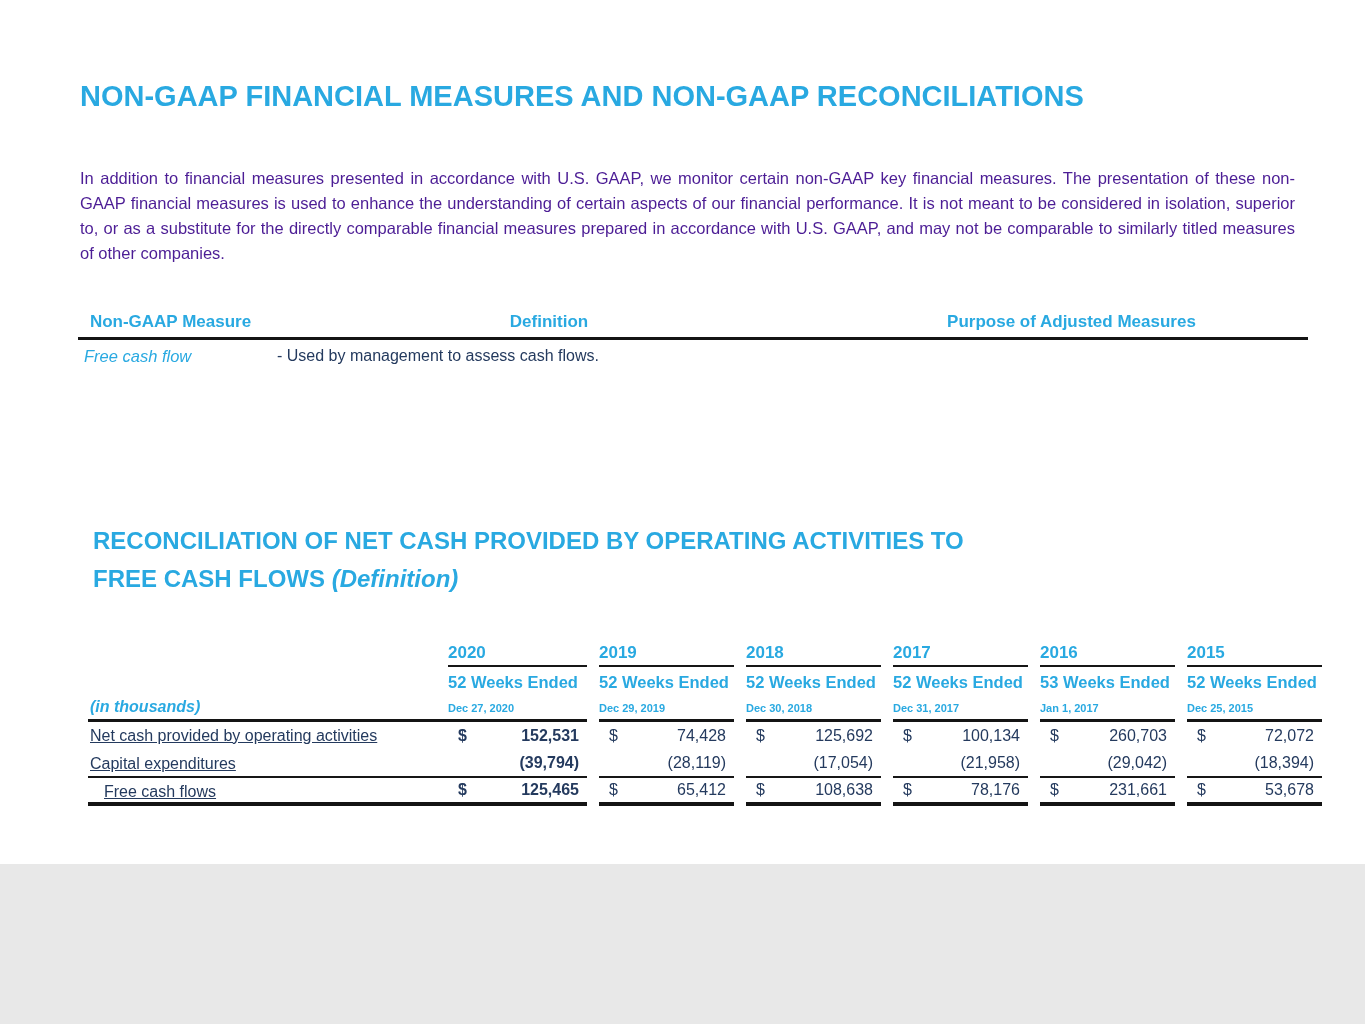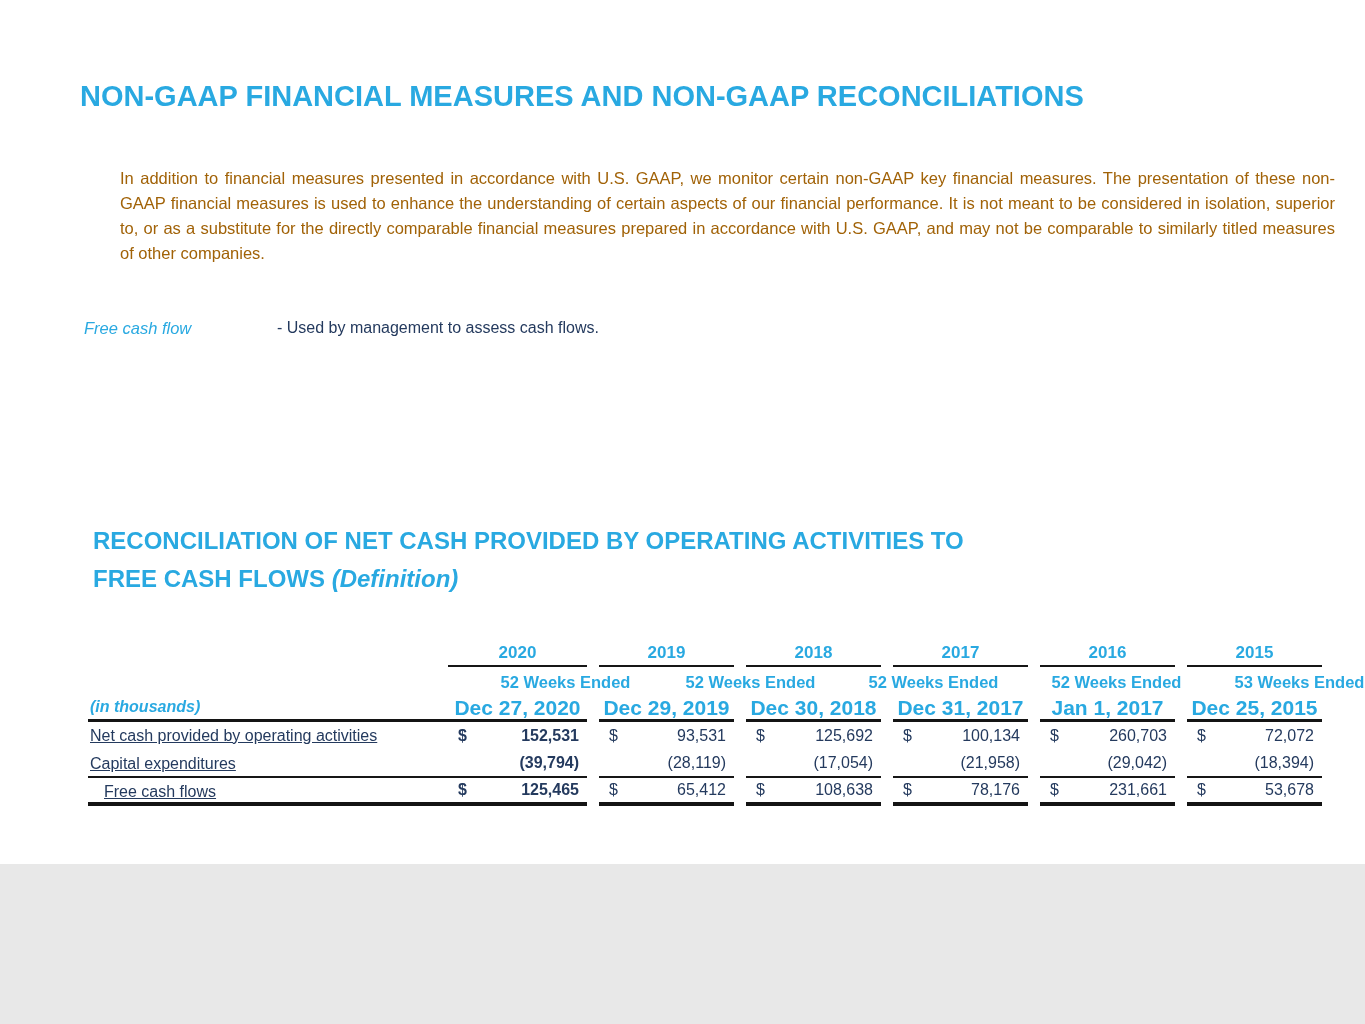--- a/index.html
+++ b/index.html
@@ -12,23 +12,22 @@
   }
   
   .title {
     position:absolute; left:80px; top:80px;
     font-size:29px; font-weight:bold; color:#29a9e1;
     letter-spacing:0px; white-space:nowrap;
   }
   
   .intro {
     position:absolute; left:80px; top:166px; width:1215px;
-    font-size:16.5px; line-height:25px; color:#a16207;
+    font-size:16.5px; line-height:25px; color:#4c1d95;
     text-align:justify;
-    margin-left:40px;
   }
   
   .measures { position:absolute; left:78px; top:312px; width:1230px; }
   .m-head {
     display:flex; border-bottom:3px solid #141414; padding-bottom:5px;
     color:#29a9e1; font-weight:bold; font-size:17px;
   }
   .m-h1 { width:185px; text-align:center; }
   .m-h2 { width:572px; text-align:center; }
   .m-h3 { width:473px; text-align:center; }
@@ -40,26 +39,26 @@
   .recon-heading {
     position:absolute; left:93px; top:522px; width:1160px;
     font-size:24px; font-weight:bold; color:#29a9e1; line-height:38px;
   }
   .recon-heading .italic { font-style:italic; }
   
   .recon { position:absolute; left:88px; top:643px; }
   .trow { display:flex; }
   .tcell { flex:none; }
   .lab { width:360px; }
-  .col { width:135px; text-align:center; }
+  .col { width:135px; }
   .c0  { width:139px; }
   .gap { margin-left:12px; }
   .r-year  .col { height:24px; line-height:20px; font-size:17px; font-weight:bold; color:#29a9e1; border-bottom:2px solid #161616; }
-  .r-weeks .col { height:27px; line-height:30px; font-size:16.5px; font-weight:bold; color:#29a9e1;margin-left:48px; }
-  .r-date  .col { height:28px; line-height:28px; font-size:21px; font-weight:bold; color:#29a9e1; border-bottom:3px solid #141414; }
+  .r-weeks .col { height:27px; line-height:30px; font-size:16.5px; font-weight:bold; color:#29a9e1; }
+  .r-date  .col { height:28px; line-height:28px; font-size:11px; font-weight:bold; color:#29a9e1; border-bottom:3px solid #141414; }
   .r-date  .lab { border-bottom:3px solid #141414; display:flex; align-items:flex-end;
                   color:#29a9e1; font-weight:bold; font-style:italic; font-size:16px; padding-bottom:3px; padding-left:2px; }
   .r-data  .tcell { height:28px; font-size:16px; color:#243a5e; }
   .r-data  .lab { line-height:28px; padding-left:2px; white-space:nowrap;text-decoration:underline; }
   .r-data  .vc  { display:flex; align-items:center; padding:0 8px 0 10px; text-align:right; }
   .r-data  .vc .val { margin-left:auto; }
   .r-data  .c0  { font-weight:bold; }
   .r-capex .tcell { border-bottom:2px solid #161616; }
   .r-fcf   .tcell { border-bottom:4px solid #141414; }
   .r-fcf   .lab   { padding-left:16px; }
@@ -71,20 +70,25 @@
 </head>
 <body>
 
 <div class="slide">
 
   <div class="title">NON-GAAP FINANCIAL MEASURES AND NON-GAAP RECONCILIATIONS</div>
 
   <div class="intro">In addition to financial measures presented in accordance with U.S. GAAP, we monitor certain non-GAAP key financial measures. The presentation of these non-GAAP financial measures is used to enhance the understanding of certain aspects of our financial performance. It is not meant to be considered in isolation, superior to, or as a substitute for the directly comparable financial measures prepared in accordance with U.S. GAAP, and may not be comparable to similarly titled measures of other companies.</div>
 
   <div class="measures">
+    <div class="m-head">
+      <div class="m-h1">Non-GAAP Measure</div>
+      <div class="m-h2">Definition</div>
+      <div class="m-h3">Purpose of Adjusted Measures</div>
+    </div>
     <div class="m-row">
       <div class="m-c1">Free cash flow</div>
       <div class="m-c3">- Used by management to assess cash flows.</div>
     </div>
   </div>
 
   <div class="recon-heading">
     <span>RECONCILIATION OF NET CASH PROVIDED BY OPERATING ACTIVITIES TO</span><br>
     <span>FREE CASH FLOWS </span><span class="italic">(Definition)</span>
   </div>
@@ -122,21 +126,21 @@
     </div>
 
     <div class="trow r-data r-netcash">
       <div class="tcell lab">Net cash provided by operating activities</div>
       <div class="tcell col c0 vc">
           <span class="cur">$</span>
           <span class="val">152,531</span>
         </div>
       <div class="tcell col gap vc">
           <span class="cur">$</span>
-          <span class="val">93,531</span>
+          <span class="val">74,428</span>
         </div>
       <div class="tcell col gap vc">
           <span class="cur">$</span>
           <span class="val">125,692</span>
         </div>
       <div class="tcell col gap vc">
           <span class="cur">$</span>
           <span class="val">100,134</span>
         </div>
       <div class="tcell col gap vc">

